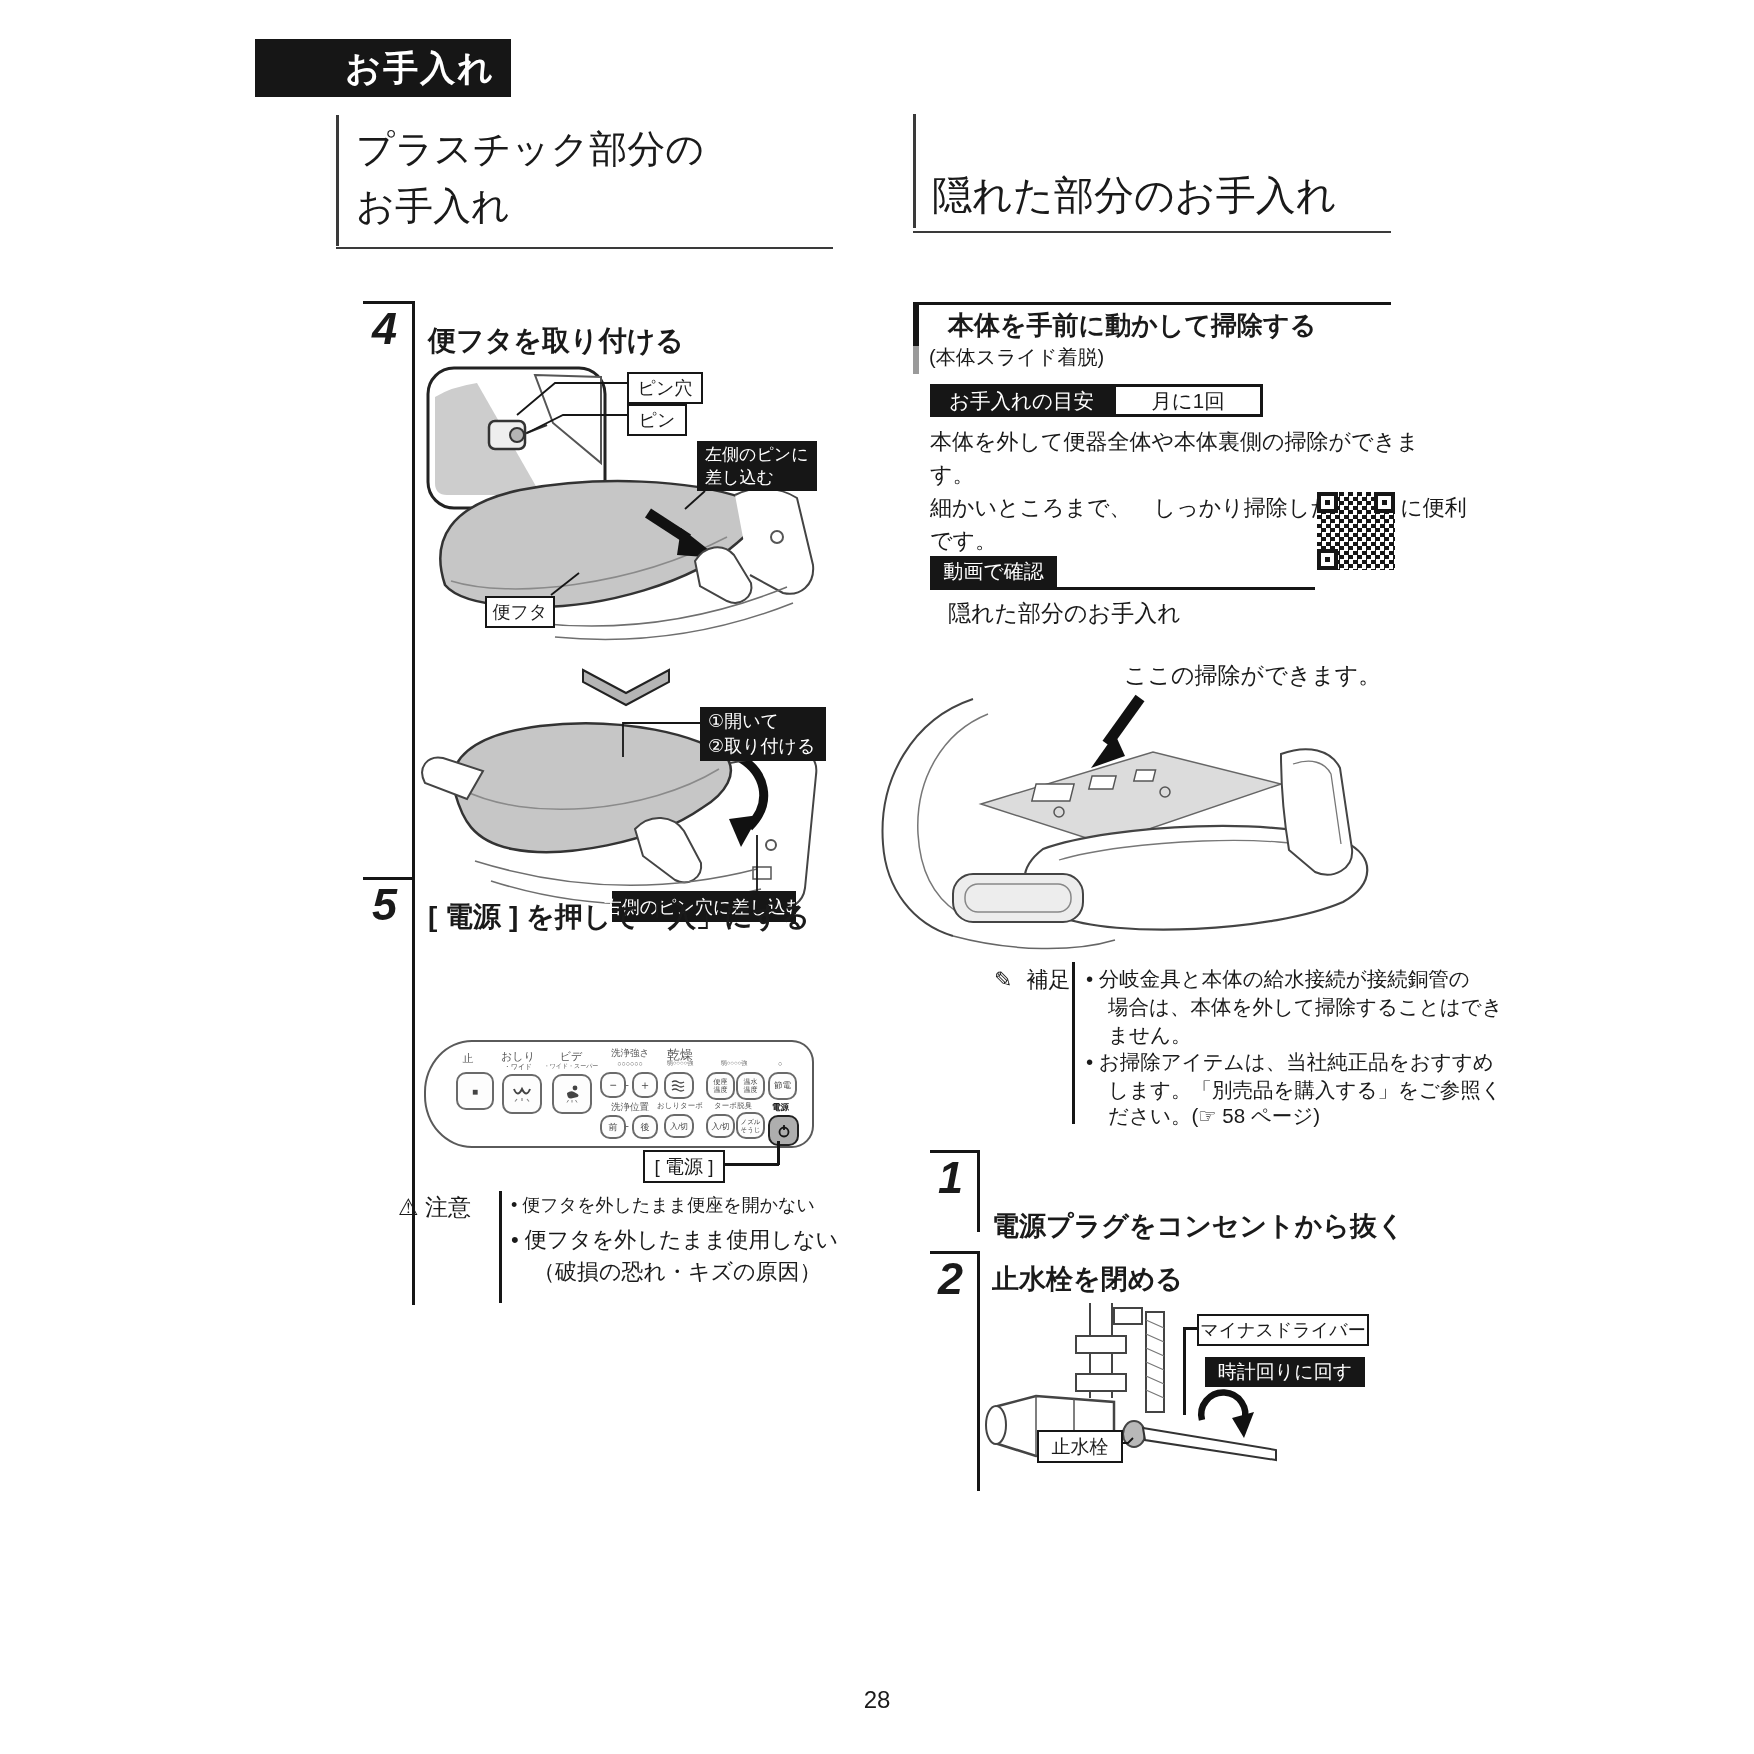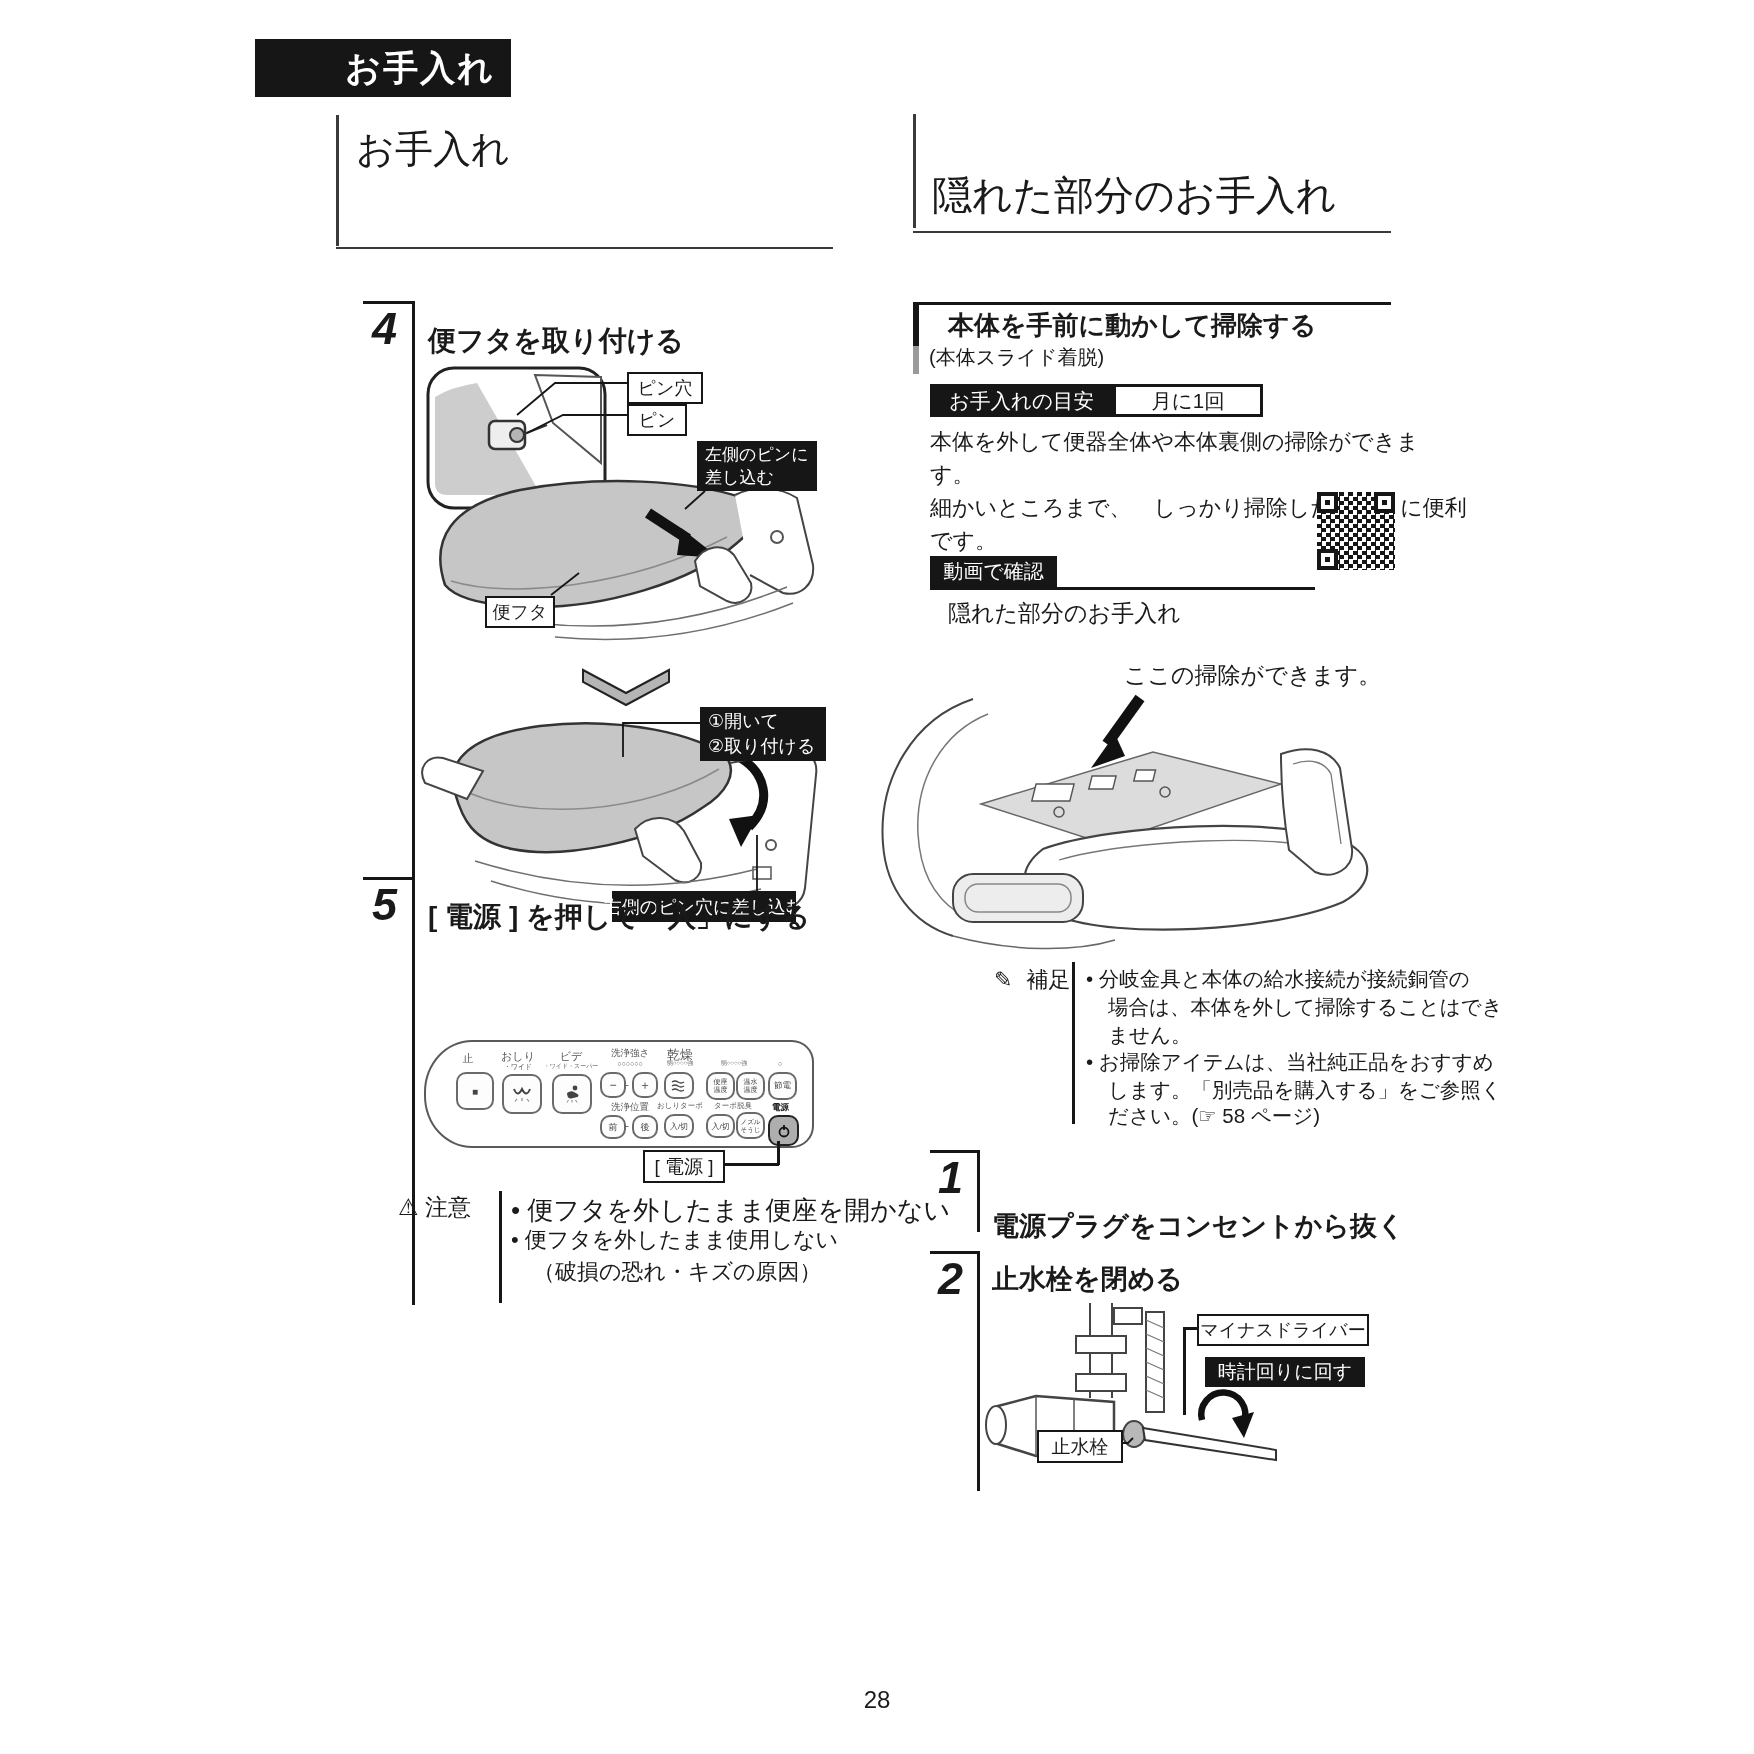--- a/index.html
+++ b/index.html
@@ -20,20 +20,21 @@
 </style>
 </head>
 <body>
 
 <div class="a dark c nw" style="left:255px;top:39px;width:240px;height:58px;font-size:35px;font-weight:bold;justify-content:flex-end;padding-right:16px;letter-spacing:2px;">
   <span>お手入れ</span>
 </div>
 
 <div class="a" style="left:336px;top:115px;width:3px;height:131px;background:#3a3a3a;"></div>
 <div class="a nw" style="left:356px;top:121px;font-size:38px;line-height:57px;">
+  <div>プラスチック部分の</div>
   <div>お手入れ</div>
 </div>
 <div class="a" style="left:336px;top:247px;width:497px;height:2px;background:#3a3a3a;"></div>
 
 <div class="a rule" style="left:363px;top:301px;width:50px;height:3px;"></div>
 <div class="a stepnum" style="left:372px;top:306px;">4</div>
 <div class="a rule" style="left:412px;top:301px;width:2.5px;height:650px;"></div>
 <div class="a steptitle nw" style="left:428px;top:310px;">便フタを取り付ける</div>
 
 <svg class="a" style="left:405px;top:335px;" width="420" height="325" viewBox="0 0 420 325">
@@ -190,21 +191,21 @@
 <div class="a rule" style="left:721px;top:1163px;width:58px;height:2.5px;"></div>
 <div class="a frame c nw" style="left:643px;top:1150px;width:78px;height:29px;font-size:19px;">
   <span>[ 電源 ]</span>
 </div>
 
 <div class="a nw" style="left:398px;top:1192px;font-size:23px;">
   <span>⚠</span>
   <span>注意</span>
 </div>
 <div class="a rule" style="left:499px;top:1191px;width:2.5px;height:112px;"></div>
-<div class="a nw" style="left:511px;top:1193px;font-size:26px;">• 便フタを外したまま便座を開かない</div>
+<div class="a nw" style="left:511px;top:1193px;font-size:18px;">• 便フタを外したまま便座を開かない</div>
 <div class="a nw" style="left:511px;top:1225px;font-size:22px;">• 便フタを外したまま使用しない</div>
 <div class="a nw" style="left:533px;top:1257px;font-size:22px;">（破損の恐れ・キズの原因）</div>
 
 <div class="a" style="left:913px;top:114px;width:3px;height:114px;background:#3a3a3a;"></div>
 <div class="a nw" style="left:932px;top:168px;font-size:40px;">隠れた部分のお手入れ</div>
 <div class="a" style="left:913px;top:231px;width:478px;height:2px;background:#3a3a3a;"></div>
 
 <div class="a rule" style="left:913px;top:302px;width:478px;height:3px;"></div>
 <div class="a" style="left:913px;top:302px;width:6px;height:44px;background:#161616;"></div>
 <div class="a" style="left:913px;top:346px;width:6px;height:28px;background:#9a9a9a;"></div>

